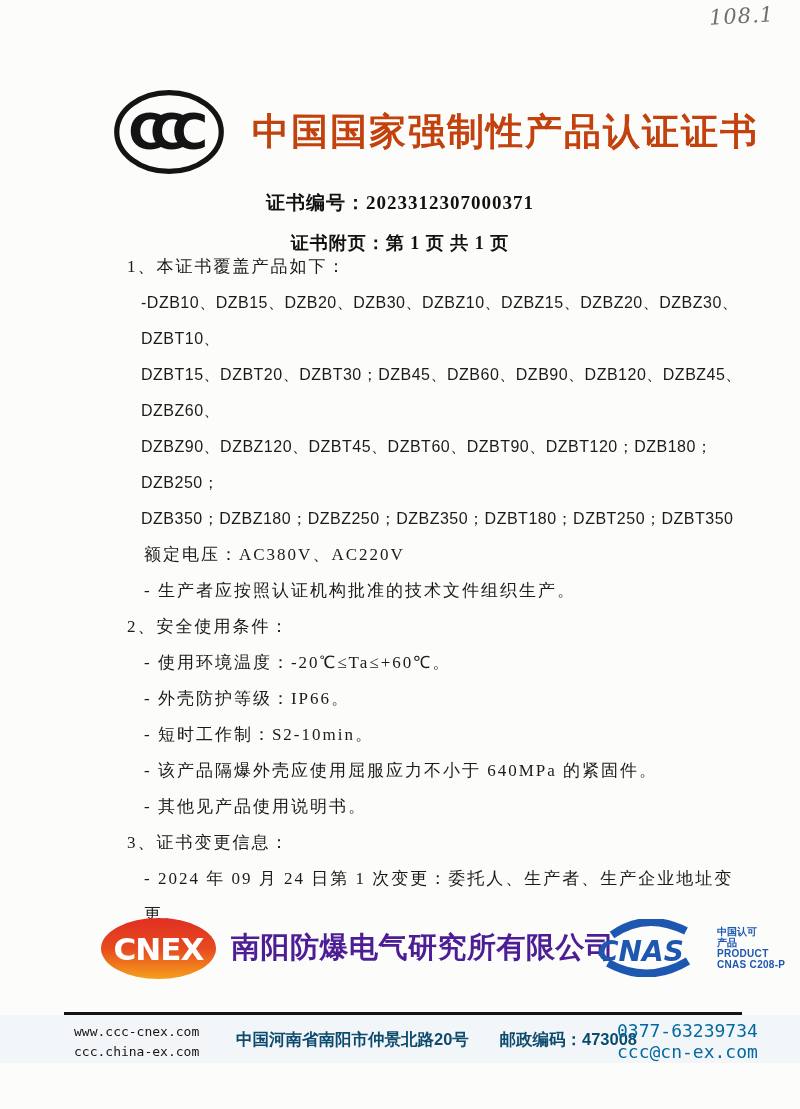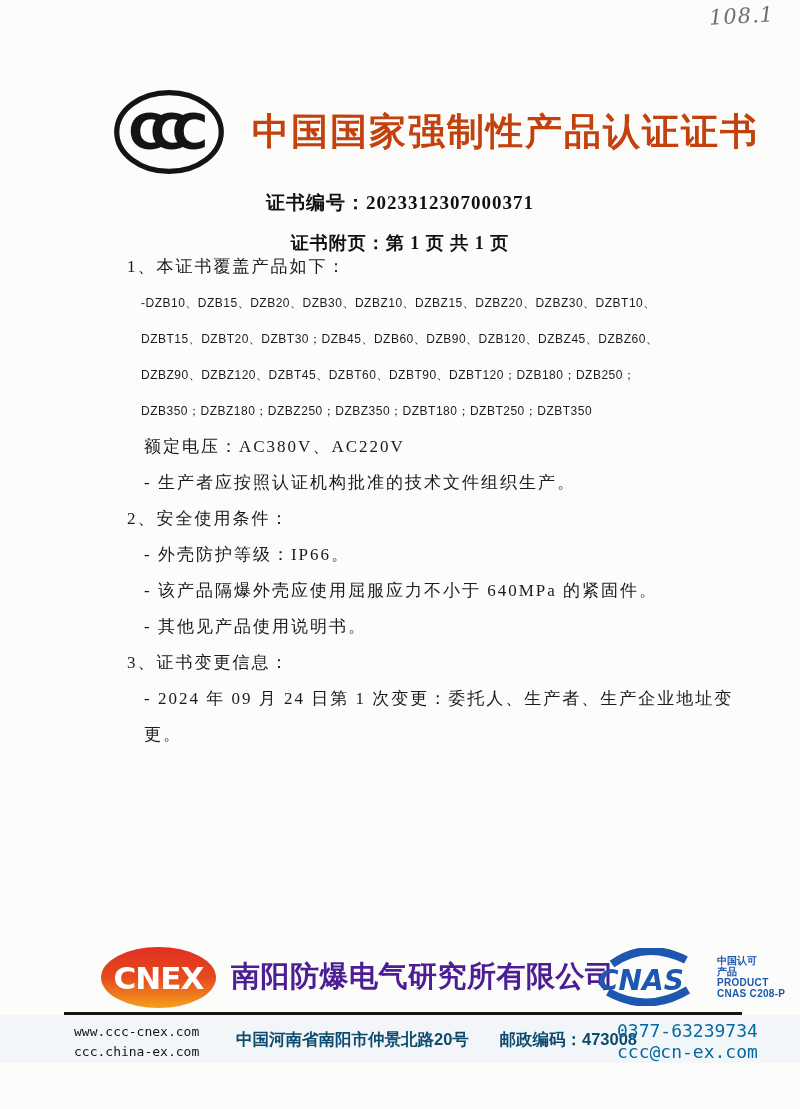--- a/index.html
+++ b/index.html
@@ -31,31 +31,31 @@
   .cert-block { position:absolute; top:190px; left:0; width:100%; text-align:center; font-weight:bold; color:#111; }
   .cert-line1 { font-size:19px; letter-spacing:1px; }
   .cert-line2 { font-size:18px; margin-top:15px; letter-spacing:1px; }
 
   
   .doc-body { position:absolute; top:249px; left:122px; right:48px; font-size:17px; }
   .info-heading { font-weight:bold; font-size:18px; line-height:36px; letter-spacing:1.5px; }
   .sec-heading { line-height:36px; padding-left:5px; letter-spacing:2px; }
   .line { line-height:36px; padding-left:22px; letter-spacing:2px; }
   .line.latin {
-    font-family:"Liberation Sans", sans-serif; font-size:12px;
+    font-family:"Liberation Sans", sans-serif; font-size:16px;
     letter-spacing:0.5px; padding-left:19px;
   }
 
   .page-note {
     position:absolute; top:884px; left:0; width:100%; text-align:center;
     font-size:19px; letter-spacing:6px; color:#151515;
   }
 
   
-  .footer-brand { position:absolute; top:942px; left:0; width:100%; height:72px; }
+  .footer-brand { position:absolute; top:913px; left:0; width:100%; height:72px; }
   .cnex-logo { position:absolute; left:99px; top:3px; width:119px; height:65px; }
   .company-name {
     position:absolute; left:231px; top:15px;
     font-family:"Liberation Sans", sans-serif; font-size:29px; font-weight:600;
     color:#4c1d95; letter-spacing:0.5px; white-space:nowrap;
   }
   .cnas-block { position:absolute; left:596px; top:6px; display:flex; align-items:center; }
   .cnas-logo { width:104px; height:58px; }
   .cnas-side { margin-left:17px; color:#1d57b0; font-family:"Liberation Sans", sans-serif; line-height:11px; }
   .cnas-side .cn  { font-size:10px; font-weight:bold; }
@@ -98,21 +98,23 @@
 
     <div class="sec-heading">1、本证书覆盖产品如下：</div>
     <div class="line latin">-DZB10、DZB15、DZB20、DZB30、DZBZ10、DZBZ15、DZBZ20、DZBZ30、DZBT10、</div>
     <div class="line latin">DZBT15、DZBT20、DZBT30；DZB45、DZB60、DZB90、DZB120、DZBZ45、DZBZ60、</div>
     <div class="line latin">DZBZ90、DZBZ120、DZBT45、DZBT60、DZBT90、DZBT120；DZB180；DZB250；</div>
     <div class="line latin">DZB350；DZBZ180；DZBZ250；DZBZ350；DZBT180；DZBT250；DZBT350</div>
     <div class="line">额定电压：AC380V、AC220V</div>
     <div class="line">- 生产者应按照认证机构批准的技术文件组织生产。</div>
 
     <div class="sec-heading">2、安全使用条件：</div>
+    <div class="line">- 使用环境温度：-20℃≤Ta≤+60℃。</div>
     <div class="line">- 外壳防护等级：IP66。</div>
+    <div class="line">- 短时工作制：S2-10min。</div>
     <div class="line">- 该产品隔爆外壳应使用屈服应力不小于 640MPa 的紧固件。</div>
     <div class="line">- 其他见产品使用说明书。</div>
 
     <div class="sec-heading">3、证书变更信息：</div>
     <div class="line">- 2024 年 09 月 24 日第 1 次变更：委托人、生产者、生产企业地址变更。</div>
   </div>
 
 
   <div class="footer-brand">
     <svg class="cnex-logo" viewBox="0 0 119 65" aria-hidden="true">

